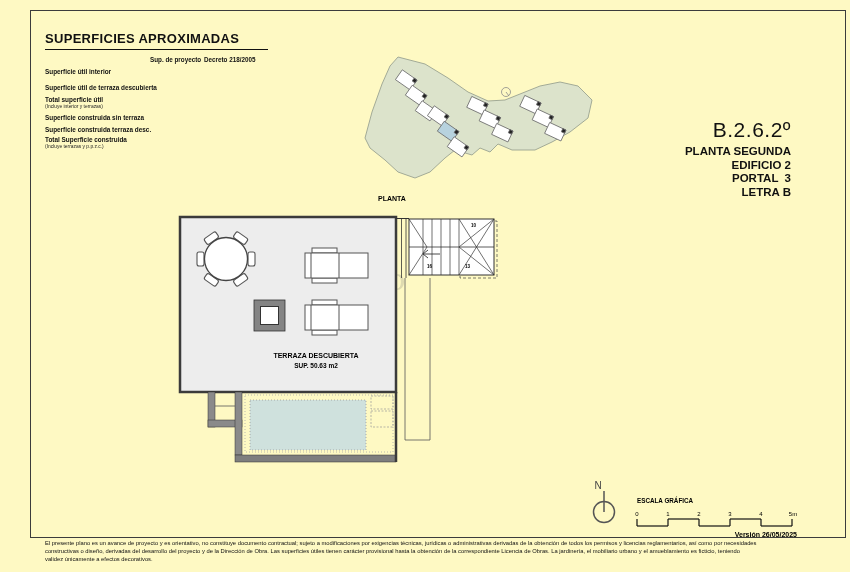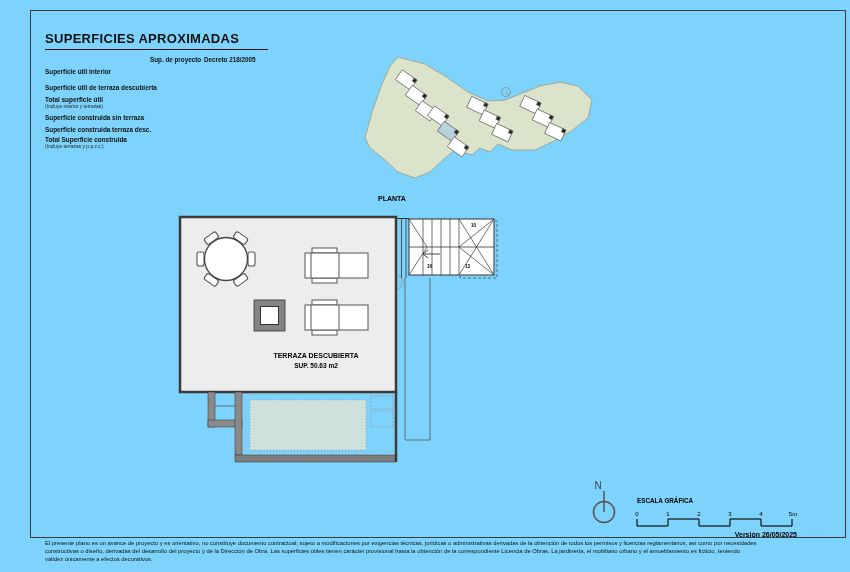--- a/index.html
+++ b/index.html
@@ -1,16 +1,16 @@
 <!DOCTYPE html>
 <html><head>
 <meta charset="utf-8">
 <style>
   html,body{margin:0;padding:0;background:#fff;}
-  #sheet{position:relative;width:850px;height:572px;background:#7dd3fc;overflow:hidden;
+  #sheet{position:relative;width:850px;height:572px;background:#fef9c3;overflow:hidden;
          font-family:"Liberation Sans",sans-serif;color:#111;}
   .abs{position:absolute;}
   #frame{left:30px;top:10px;width:814px;height:526px;border:1px solid #3c3c3c;}
   #doc-title{left:45px;top:31px;font-size:13px;font-weight:700;letter-spacing:.3px;
              border-bottom:1.5px solid #111;padding-bottom:3px;width:223px;}
   .colhead{font-size:6.3px;font-weight:700;}
   .rowlabel{font-size:6.4px;font-weight:700;white-space:nowrap;}
   .rownote{font-size:4.9px;font-weight:400;white-space:nowrap;color:#222;}
   #unit-block{right:59px;top:118px;text-align:right;}
   #unit-code{font-size:21px;font-weight:400;letter-spacing:.5px;margin-bottom:3px;}
@@ -74,20 +74,27 @@
           <rect x="8" y="-1" width="18" height="12" fill="#fff"></rect>
         <rect x="-11.5" y="-15" width="3.5" height="3.5" fill="#222"></rect>
           <rect x="5.5" y="-8" width="3.5" height="3.5" fill="#222"></rect>
           <rect x="22.5" y="-1" width="3.5" height="3.5" fill="#222"></rect>
       </g>
       <circle cx="146" cy="40" r="4.5" fill="none" stroke="#8a8a8a"></circle>
       <line x1="146" y1="40" x2="149" y2="44" stroke="#8a8a8a"></line>
     </g>
   </svg>
 
+  <div class="abs" id="unit-block">
+    <div id="unit-code">B.2.6.2º</div>
+    <div class="unit-line">PLANTA SEGUNDA</div>
+    <div class="unit-line">EDIFICIO 2</div>
+    <div class="unit-line">PORTAL  3</div>
+    <div class="unit-line">LETRA B</div>
+  </div>
 
   <div class="abs" id="watermark">Glo</div>
 
   <svg class="abs" style="left:175px;top:190px;" width="330" height="290" viewBox="0 0 330 290">
     <text x="217" y="11" font-size="7" font-weight="bold" text-anchor="middle">PLANTA</text>
 
     <rect x="5" y="27" width="216" height="175" stroke="#3b3b3b" stroke-width="2.5" fill="#ededed"></rect>
 
     <g transform="translate(51,69)">
       <g fill="#fff" stroke="#555" stroke-width="1.1">

